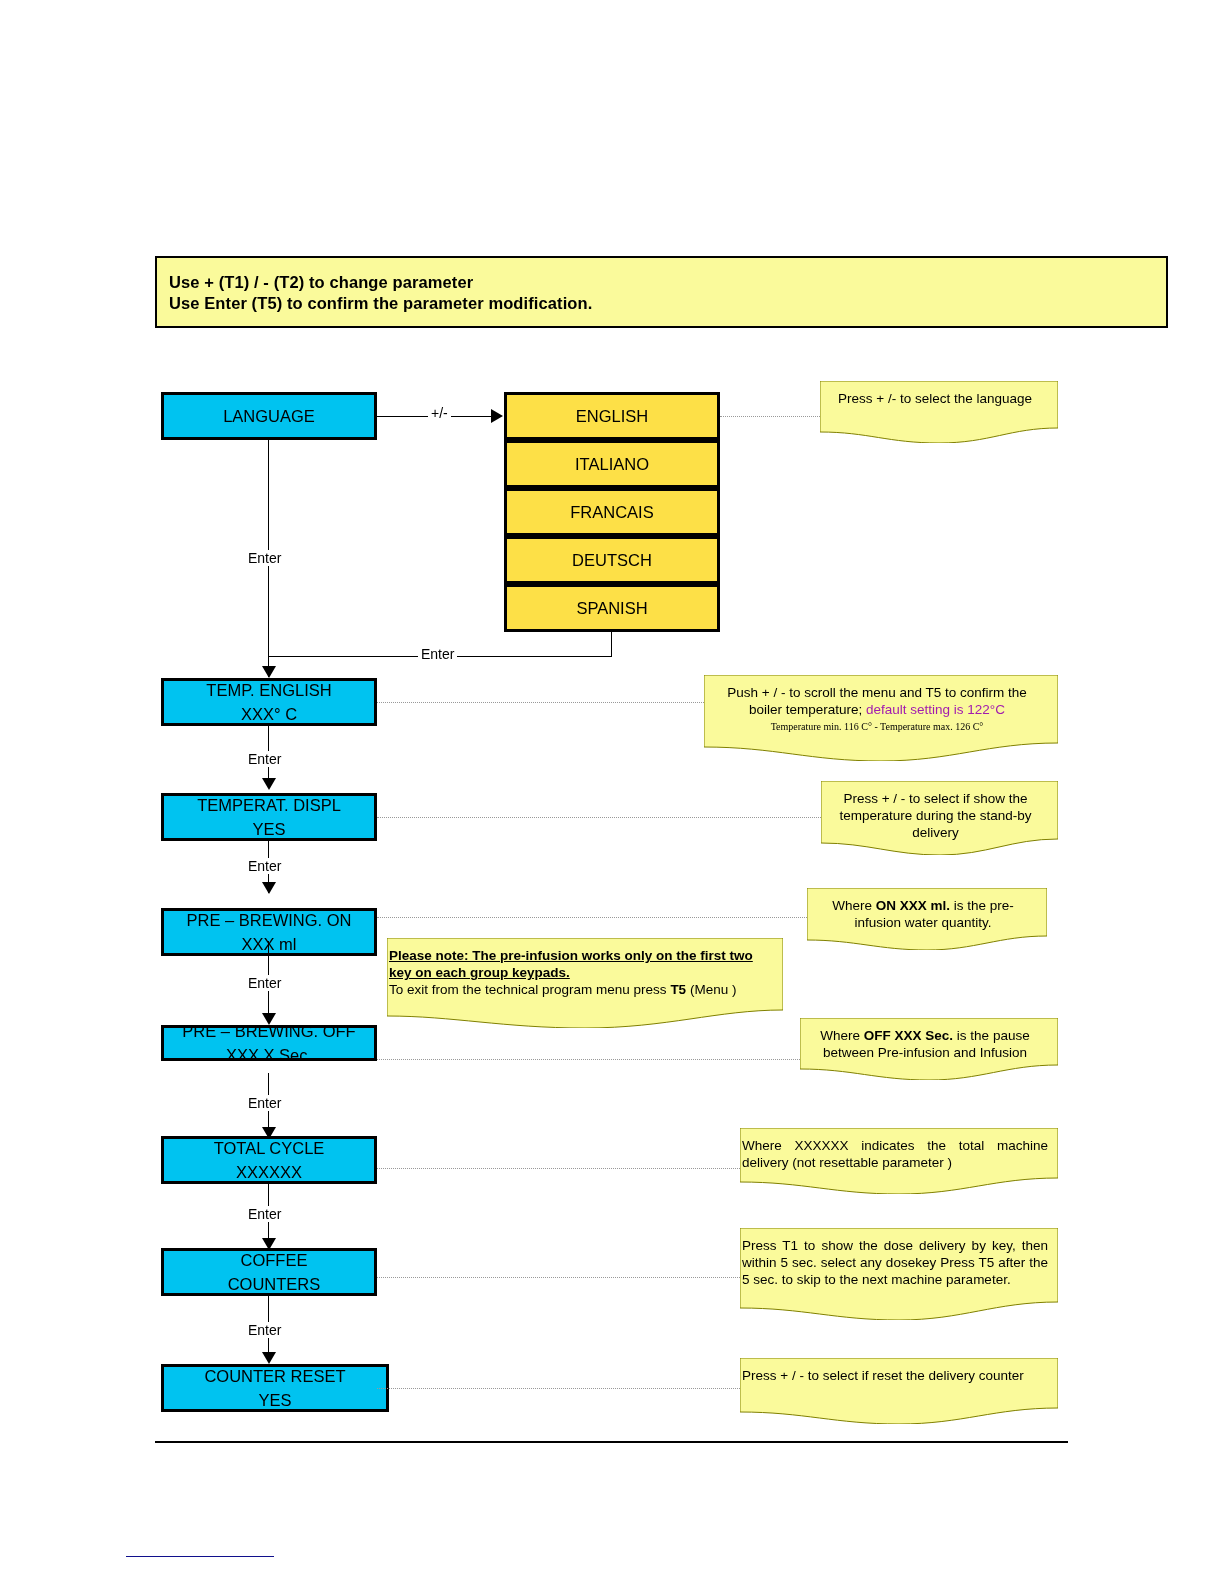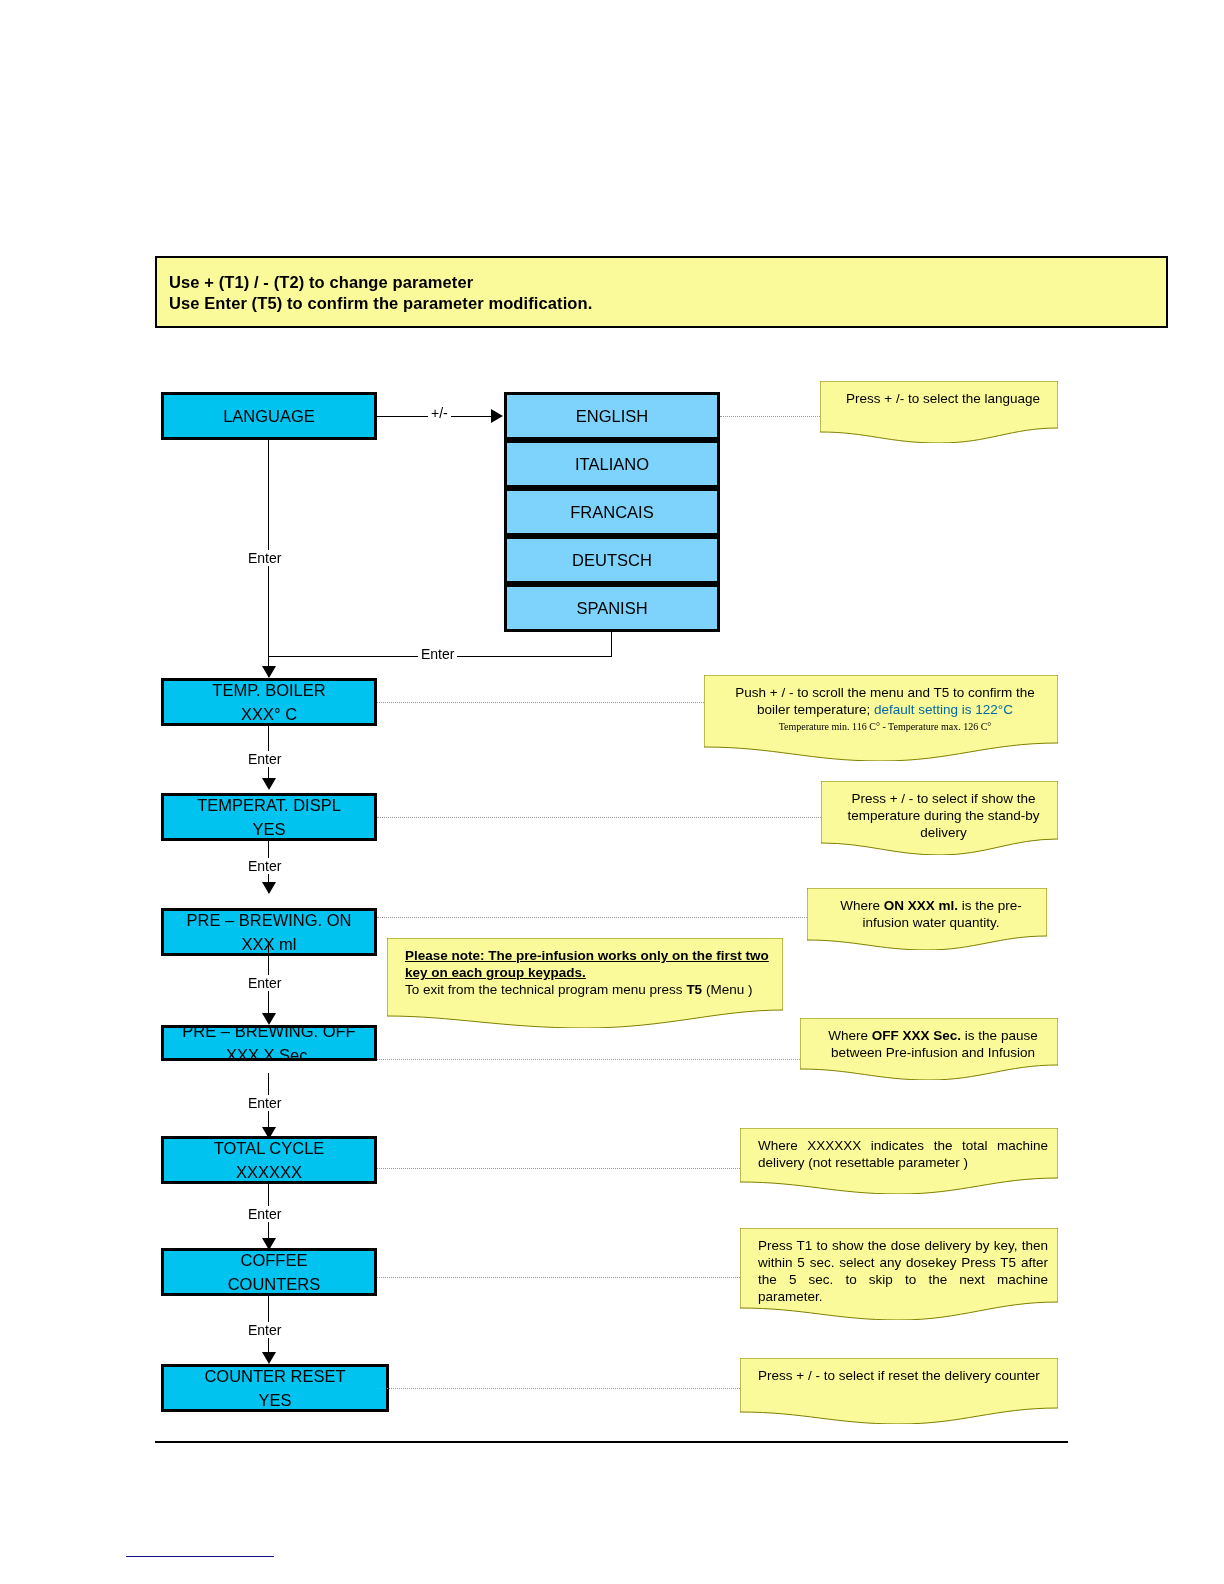--- a/index.html
+++ b/index.html
@@ -56,21 +56,21 @@
     white-space: nowrap;
   }
   .menu-box .l1, .menu-box .l2 { display: block; }
 
   
   .lang-cell {
     position: absolute;
     left: 504px;
     width: 216px;
     height: 48px;
-    background: #7dd3fc;
+    background: #fde047;
     border: 3px solid #000000;
     box-sizing: border-box;
     display: flex;
     align-items: center;
     justify-content: center;
     font-size: 16.5px;
     white-space: nowrap;
   }
 
   
@@ -82,26 +82,26 @@
     position: absolute;
     inset: 0;
     width: 100%;
     height: 100%;
   }
   .note .note-text {
     position: relative;
     z-index: 2;
     font-size: 13.5px;
     line-height: 17px;
-    padding: 9px 10px 0 18px;
+    padding: 9px 10px 0 2px;
     color: #000000;
   }
   .note .note-text.center { text-align: center; }
   .note .note-text.justify { text-align: justify; text-align-last: left; }
-  .red { color: #0369a1; }
+  .red { color: #a21caf; }
   .serifline {
     font-family: "Liberation Serif", serif;
     font-size: 10px;
   }
 
   
   .vline {
     position: absolute;
     width: 0;
     border-left: 1.5px solid #000000;
@@ -204,21 +204,21 @@
 
   <div class="vline" style="left:268px; top:440px; height:237px;"></div>
   <div class="arrow-down" style="left:262px; top:666px;"></div>
   <div class="edge-label" style="left:245px; top:550px;">Enter</div>
 
   <div class="vline" style="left:611px; top:632px; height:25px;"></div>
   <div class="hline" style="left:268px; top:656px; width:344px;"></div>
   <div class="edge-label" style="left:418px; top:646px;">Enter</div>
 
   <div class="menu-box" style="left:161px; top:678px; width:216px; height:48px;">
-    <span class="l1">TEMP. BOILER</span>
+    <span class="l1">TEMP. ENGLISH</span>
     <span class="l2">XXX° C</span>
   </div>
   <div class="dotline" style="left:377px; top:702px; width:327px;"></div>
 
   <div class="note" style="left:704px; top:659px; width:354px; height:86px;margin-top:16px;">
     <svg class="note-shape" viewBox="0 0 354 86" preserveAspectRatio="none">
       <path d="M0,0 L354,0 L354,68 C283,68 248,86 177,86 C106,86 71,72 0,72 Z" fill="#FAFA9B" stroke="#808000" stroke-width="1"></path>
     </svg>
     <div class="note-text center">
       <div>Push + / -  to scroll the menu and T5 to confirm the</div>

